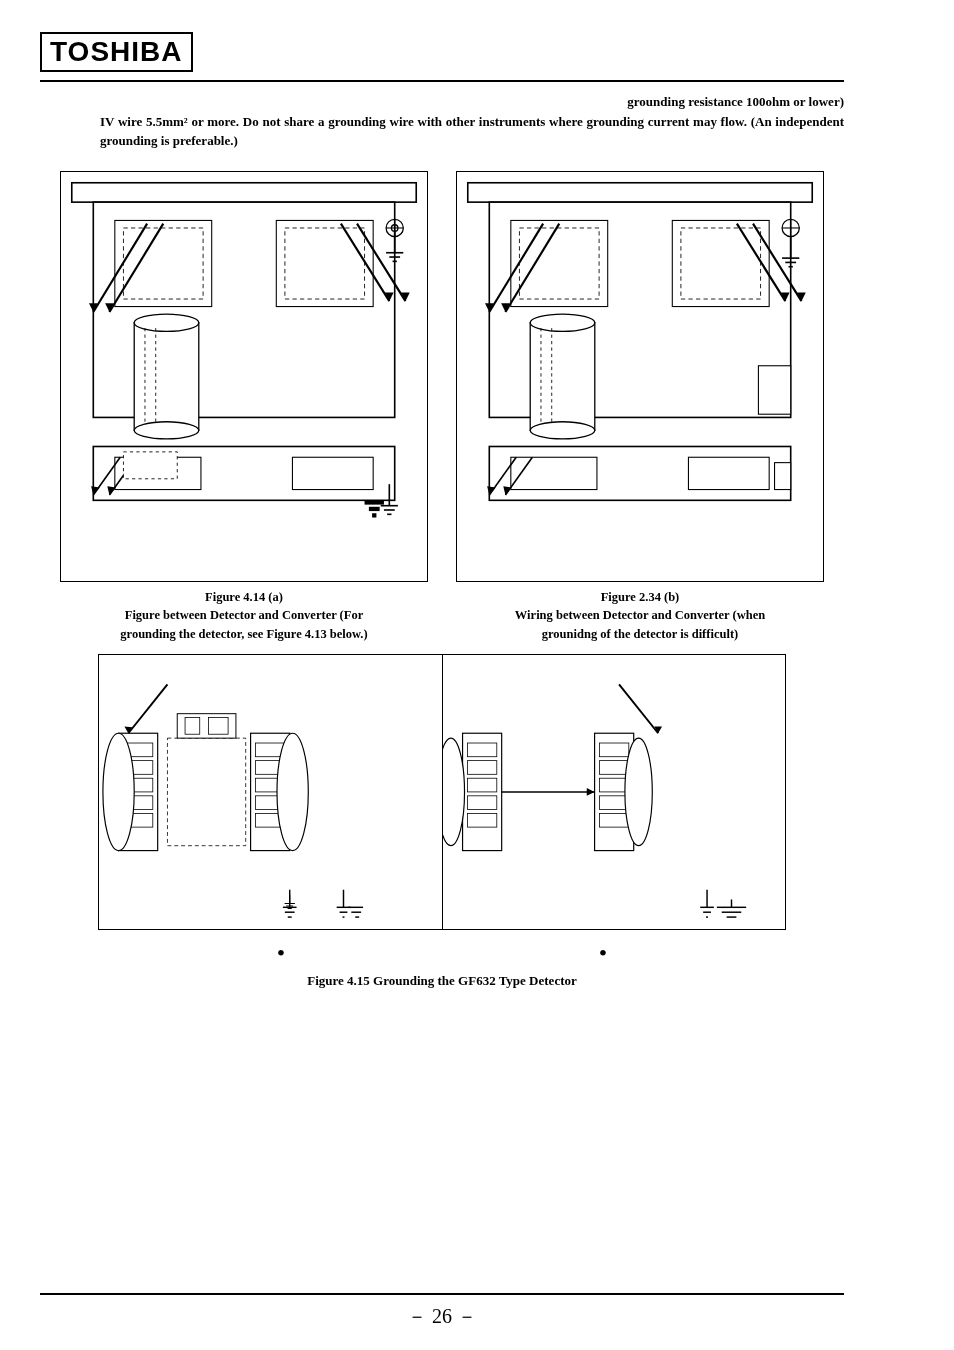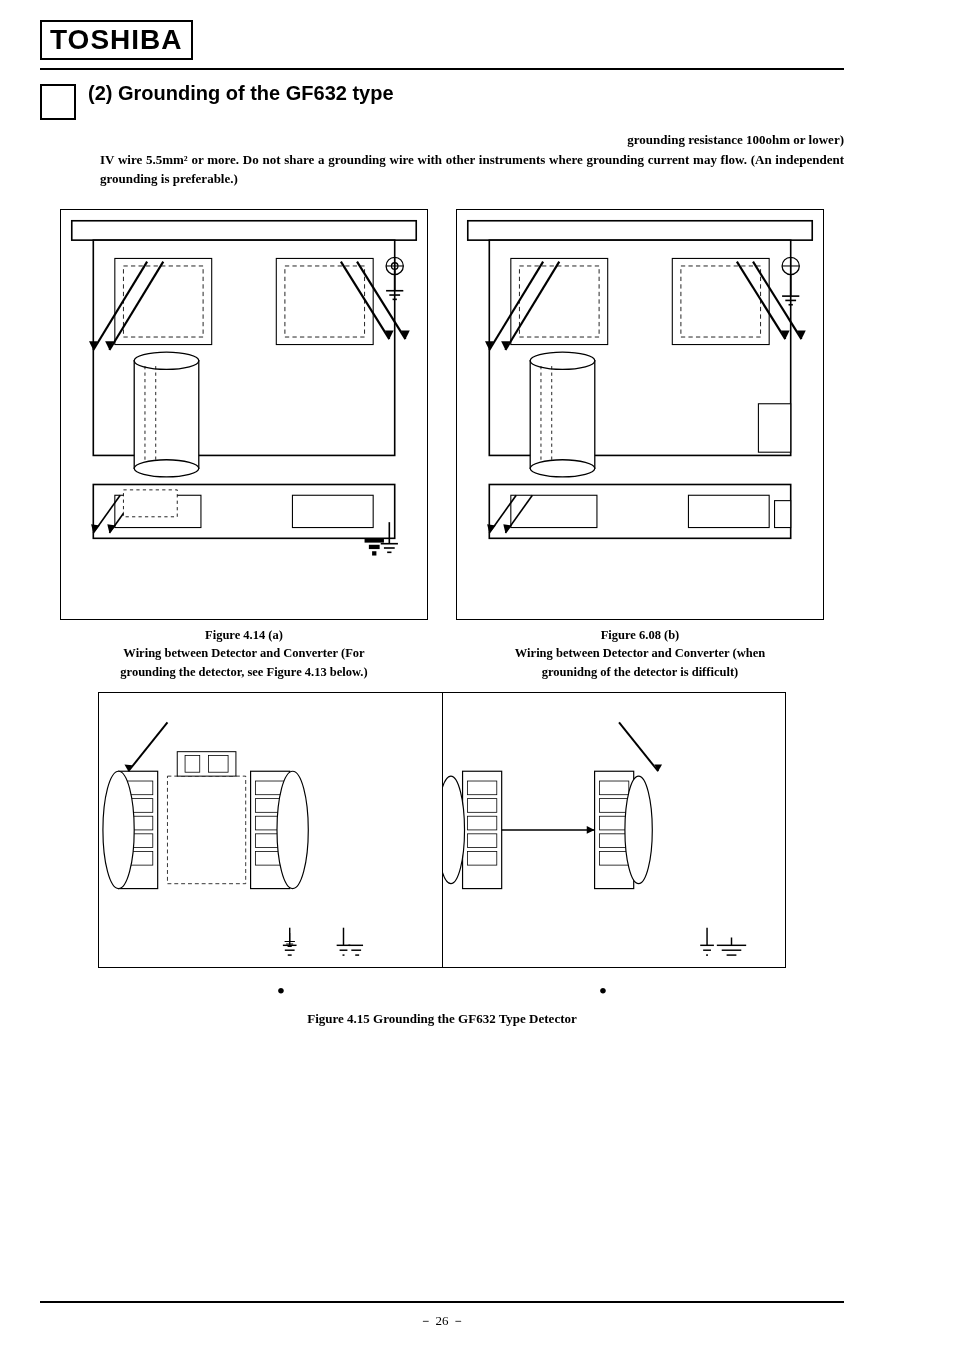--- a/index.html
+++ b/index.html
@@ -8,21 +8,21 @@
       min-height: 1350px;
       background: #fff;
       font-family: 'Times New Roman', Times, serif;
       color: #000;
       position: relative;
     }
 
     .page {
       width: 884px;
       min-height: 1350px;
-      padding: 20px 40px;
+      padding: 32px 40px;
       position: relative;
     }
 
     
     .header {
       display: flex;
       justify-content: space-between;
       align-items: flex-start;
       margin-bottom: 10px;
       padding-bottom: 8px;
@@ -136,38 +136,32 @@
       padding-top: 8px;
       text-align: center;
       font-size: 16px;
       position: absolute;
       bottom: 20px;
       left: 40px;
       right: 40px;
     }
 
     .page-number {
-      font-size: 13px;
+      font-size: 20px;
     }
   </style>
 </head>
 <body>
 
 <div class="page">
 
   <div class="header">
     <div class="toshiba-logo">TOSHIBA</div>
   </div>
 
-  <div class="section-title">
-    <div class="section-icon"></div>
-    <div class="section-heading">
-      <span>(2)</span> <span>Grounding of the GF632 type</span>
-    </div>
-  </div>
 
   <div class="description">
     <span class="right-align">grounding resistance 100ohm or lower)</span>
     <span>IV wire 5.5mm² or more. Do not share a grounding wire with other instruments where grounding current may flow. (An independent grounding is preferable.)</span>
   </div>
 
   <div class="figures-row">
 
     <div class="figure-container">
       <div class="figure-box">
@@ -232,21 +226,21 @@
 
           <rect x="282" y="305" width="18" height="4" fill="black"></rect>
           <rect x="286" y="311" width="10" height="4" fill="black"></rect>
           <rect x="289" y="317" width="4" height="4" fill="black"></rect>
 
           <rect x="58" y="260" width="50" height="25" fill="white" stroke="black" stroke-width="0.8" stroke-dasharray="3,3"></rect>
         </svg>
       </div>
       <div class="figure-caption">
         <div>Figure 4.14 (a)</div>
-        <div>Wiring between Detector and Converter (For</div>
+        <div>Figure between Detector and Converter (For</div>
         <div>grounding the detector, see Figure 4.13 below.)</div>
       </div>
     </div>
 
     <div class="figure-container">
       <div class="figure-box">
         <svg width="100%" viewBox="0 0 340 380" xmlns="http://www.w3.org/2000/svg">
 
           <rect x="10" y="10" width="320" height="18" fill="white" stroke="black" stroke-width="1.5"></rect>
 
@@ -290,21 +284,21 @@
 
           <line x1="55" y1="265" x2="30" y2="300" stroke="black" stroke-width="1.5"></line>
           <polygon points="30,300 28,292 36,293" fill="black"></polygon>
           <line x1="70" y1="265" x2="45" y2="300" stroke="black" stroke-width="1.5"></line>
           <polygon points="45,300 43,292 51,293" fill="black"></polygon>
 
           <rect x="295" y="270" width="15" height="25" fill="white" stroke="black" stroke-width="1"></rect>
         </svg>
       </div>
       <div class="figure-caption">
-        <div>Figure 6.08 (b)</div>
+        <div>Figure 2.34 (b)</div>
         <div>Wiring between Detector and Converter (when</div>
         <div>grounidng of the detector is difficult)</div>
       </div>
     </div>
   </div>
 
   <div style="display:flex; justify-content:center; margin: 10px 20px;">
     <div style="border:1.5px solid #000; display:flex; width:90%;">
 
       <div style="flex:1; border-right:1px solid #000;">

